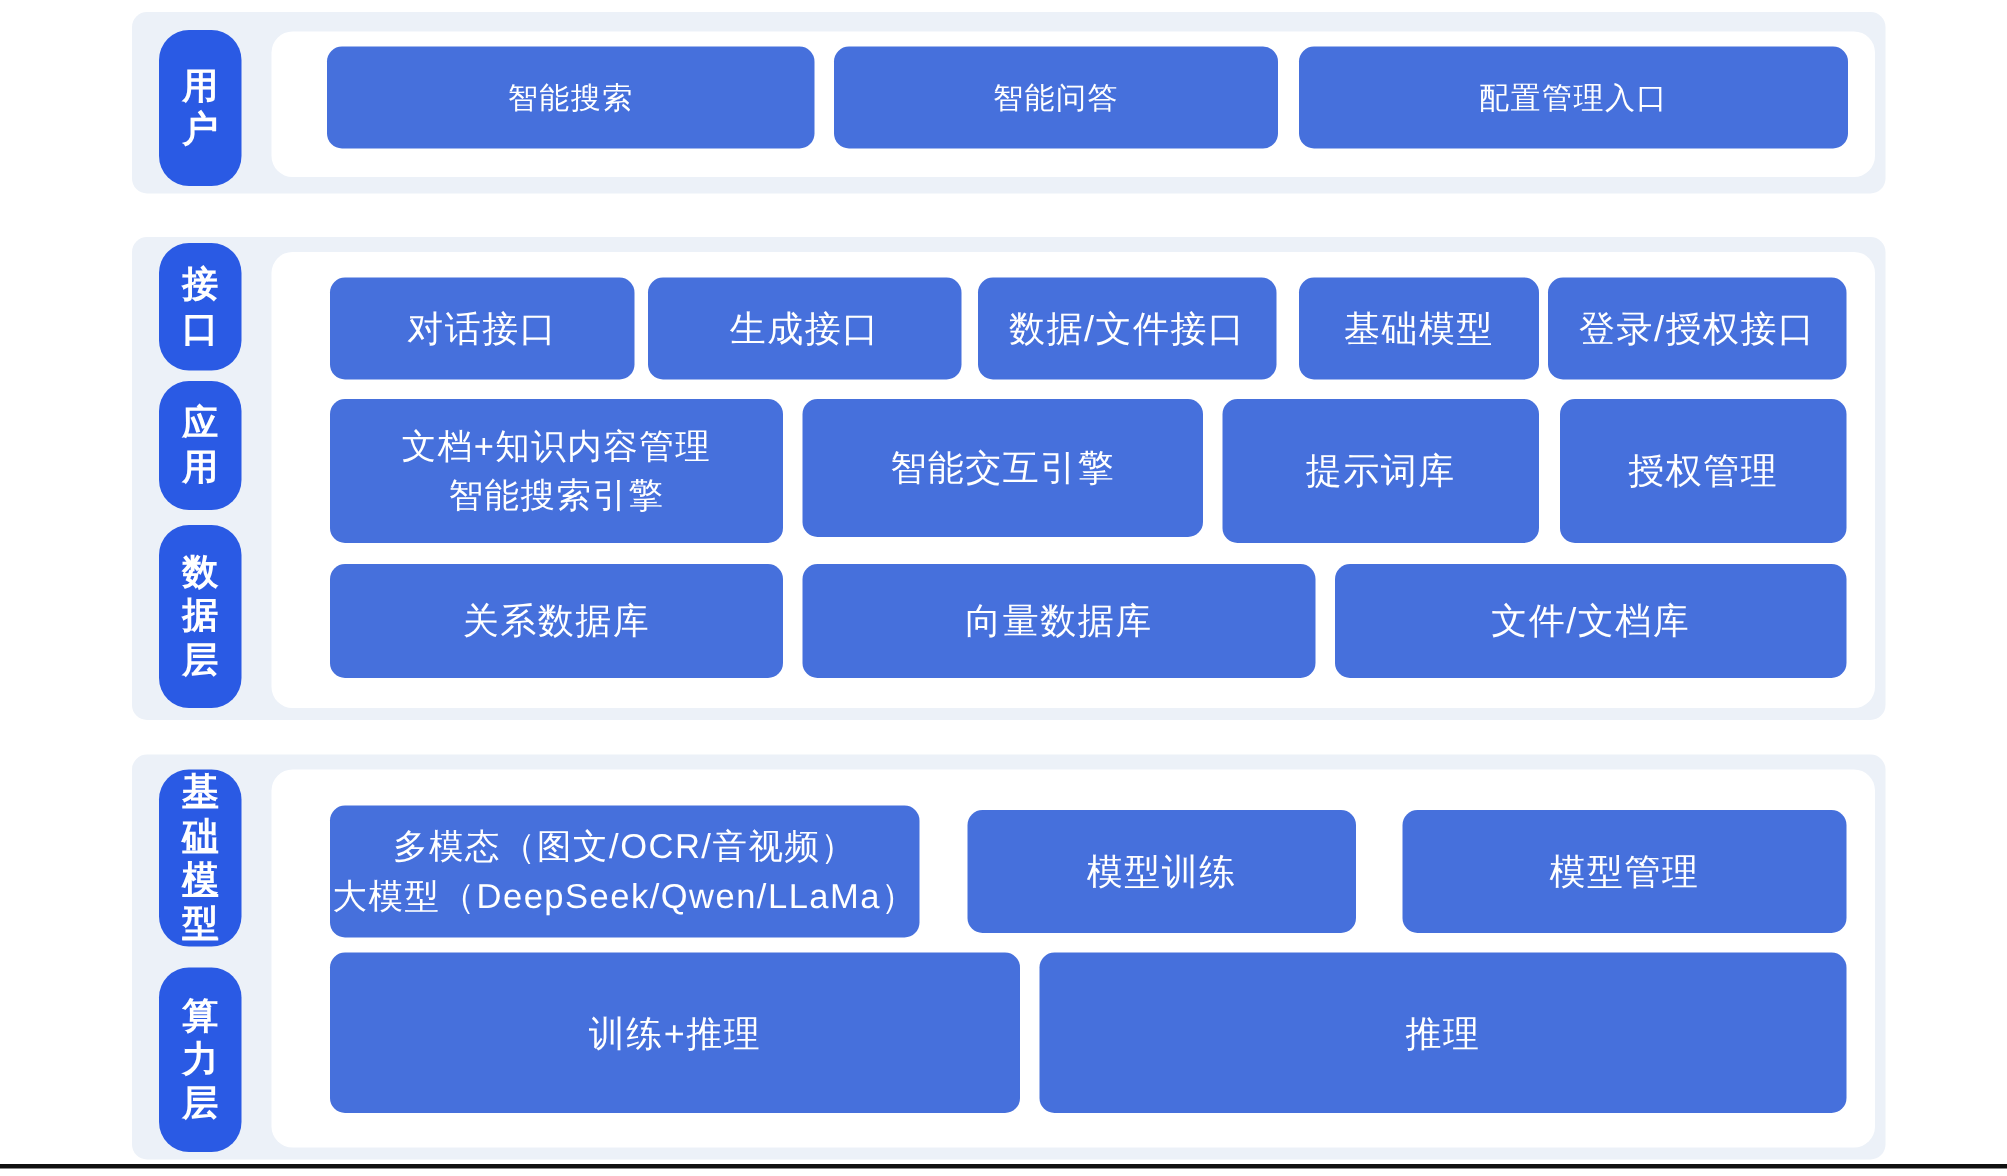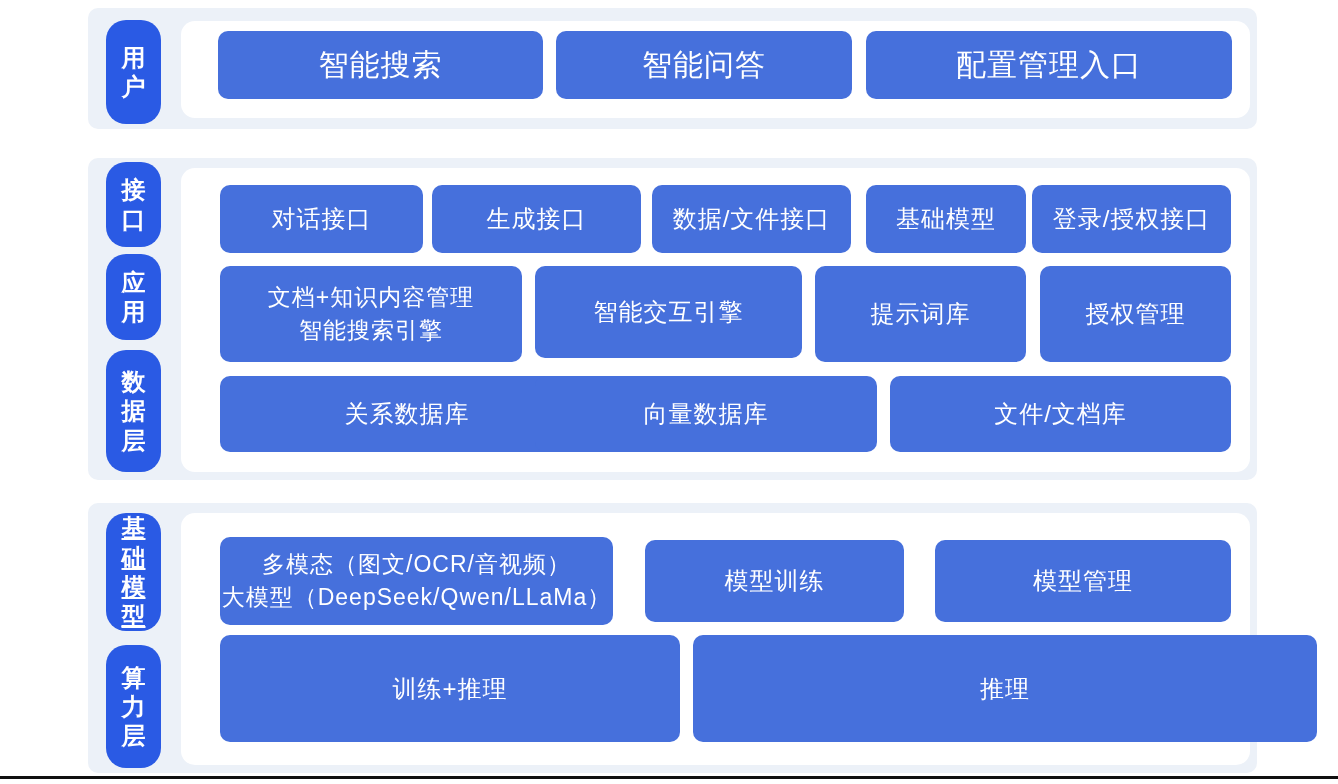--- a/index.html
+++ b/index.html
@@ -7,21 +7,21 @@
   #stage{position:relative;width:1338px;height:784px;background:#ffffff;overflow:hidden;}
   .band{position:absolute;background:#ECF1F8;border-radius:10px;}
   .panel{position:absolute;background:#ffffff;border-radius:14px;}
   .vlabel{position:absolute;background:#2A5AE4;border-radius:20px;color:#fff;
           display:flex;align-items:center;justify-content:center;
           font-size:24px;font-weight:bold;line-height:1.22;}
   .vlabel .vtxt{width:1.05em;word-break:break-all;text-align:center;}
   .card{position:absolute;background:#4670DC;border-radius:10px;color:#fff;
         display:flex;align-items:center;justify-content:center;
         font-size:24px;text-align:center;letter-spacing:1px;}
-  .card.big{font-size:30px;}
+  .card.big{font-size:20px;}
   .card.multi{white-space:pre-line;font-size:23px;line-height:1.45;}
   #bottom-line{position:absolute;background:#101010;}
 </style>
 </head>
 <body>
 
 <div id="stage">
 
   <div class="band" style="left:88px;top:8px;width:1169px;height:121px;"></div>
   <div class="band" style="left:88px;top:158px;width:1169px;height:322px;"></div>
@@ -59,26 +59,26 @@
   <div class="card" style="left:652px;top:185px;width:199px;height:68px;">数据/文件接口</div>
   <div class="card" style="left:866px;top:185px;width:160px;height:68px;">基础模型</div>
   <div class="card" style="left:1032px;top:185px;width:199px;height:68px;">登录/授权接口</div>
 
   <div class="card multi" style="left:220px;top:266px;width:302px;height:96px;">文档+知识内容管理
 智能搜索引擎</div>
   <div class="card" style="left:535px;top:266px;width:267px;height:92px;">智能交互引擎</div>
   <div class="card" style="left:815px;top:266px;width:211px;height:96px;">提示词库</div>
   <div class="card" style="left:1040px;top:266px;width:191px;height:96px;">授权管理</div>
 
-  <div class="card" style="left:220px;top:376px;width:302px;height:76px;padding-left:36px;">关系数据库</div>
+  <div class="card" style="left:220px;top:376px;width:302px;height:76px;">关系数据库</div>
   <div class="card" style="left:535px;top:376px;width:342px;height:76px;">向量数据库</div>
   <div class="card" style="left:890px;top:376px;width:341px;height:76px;">文件/文档库</div>
 
   <div class="card" style="left:645px;top:540px;width:259px;height:82px;">模型训练</div>
   <div class="card multi" style="left:220px;top:537px;width:393px;height:88px;">多模态（图文/OCR/音视频）
 大模型（DeepSeek/Qwen/LLaMa）</div>
   <div class="card" style="left:220px;top:635px;width:460px;height:107px;">训练+推理</div>
 
   <div class="card" style="left:935px;top:540px;width:296px;height:82px;">模型管理</div>
-  <div class="card" style="left:693px;top:635px;width:624px;height:107px;">推理</div>
+  <div class="card" style="left:693px;top:635px;width:538px;height:107px;">推理</div>
 
   <div id="bottom-line" style="left:0;top:776px;width:1338px;height:3px;"></div>
 </div>
 
 </body></html>

